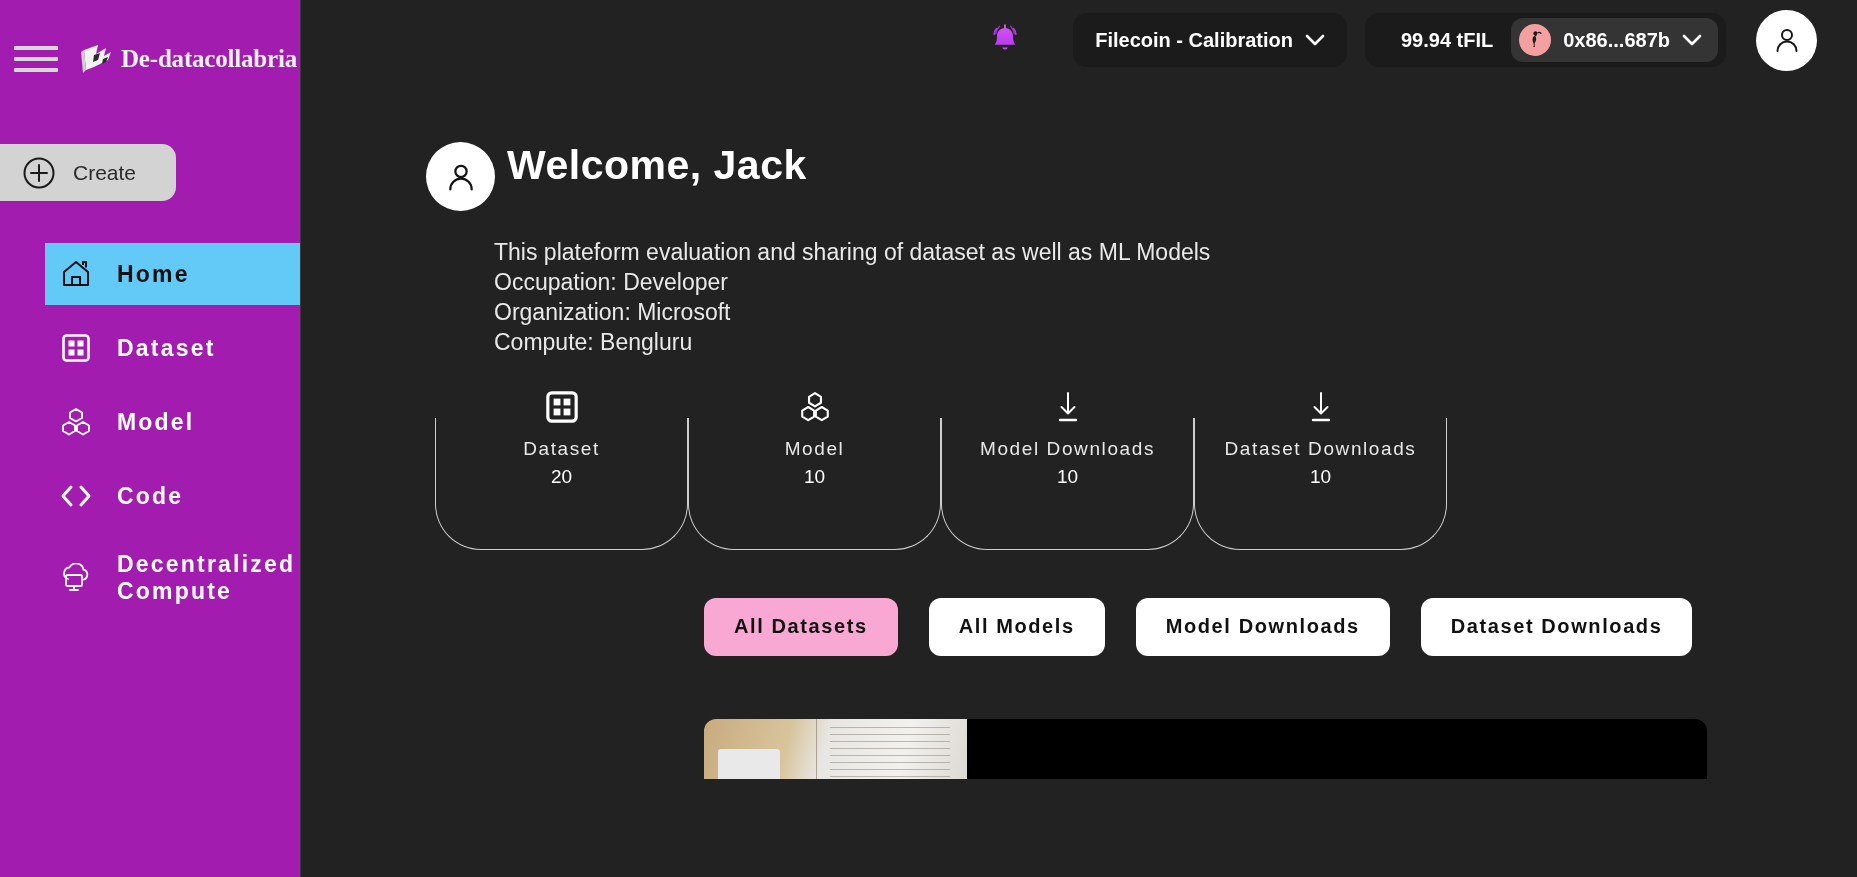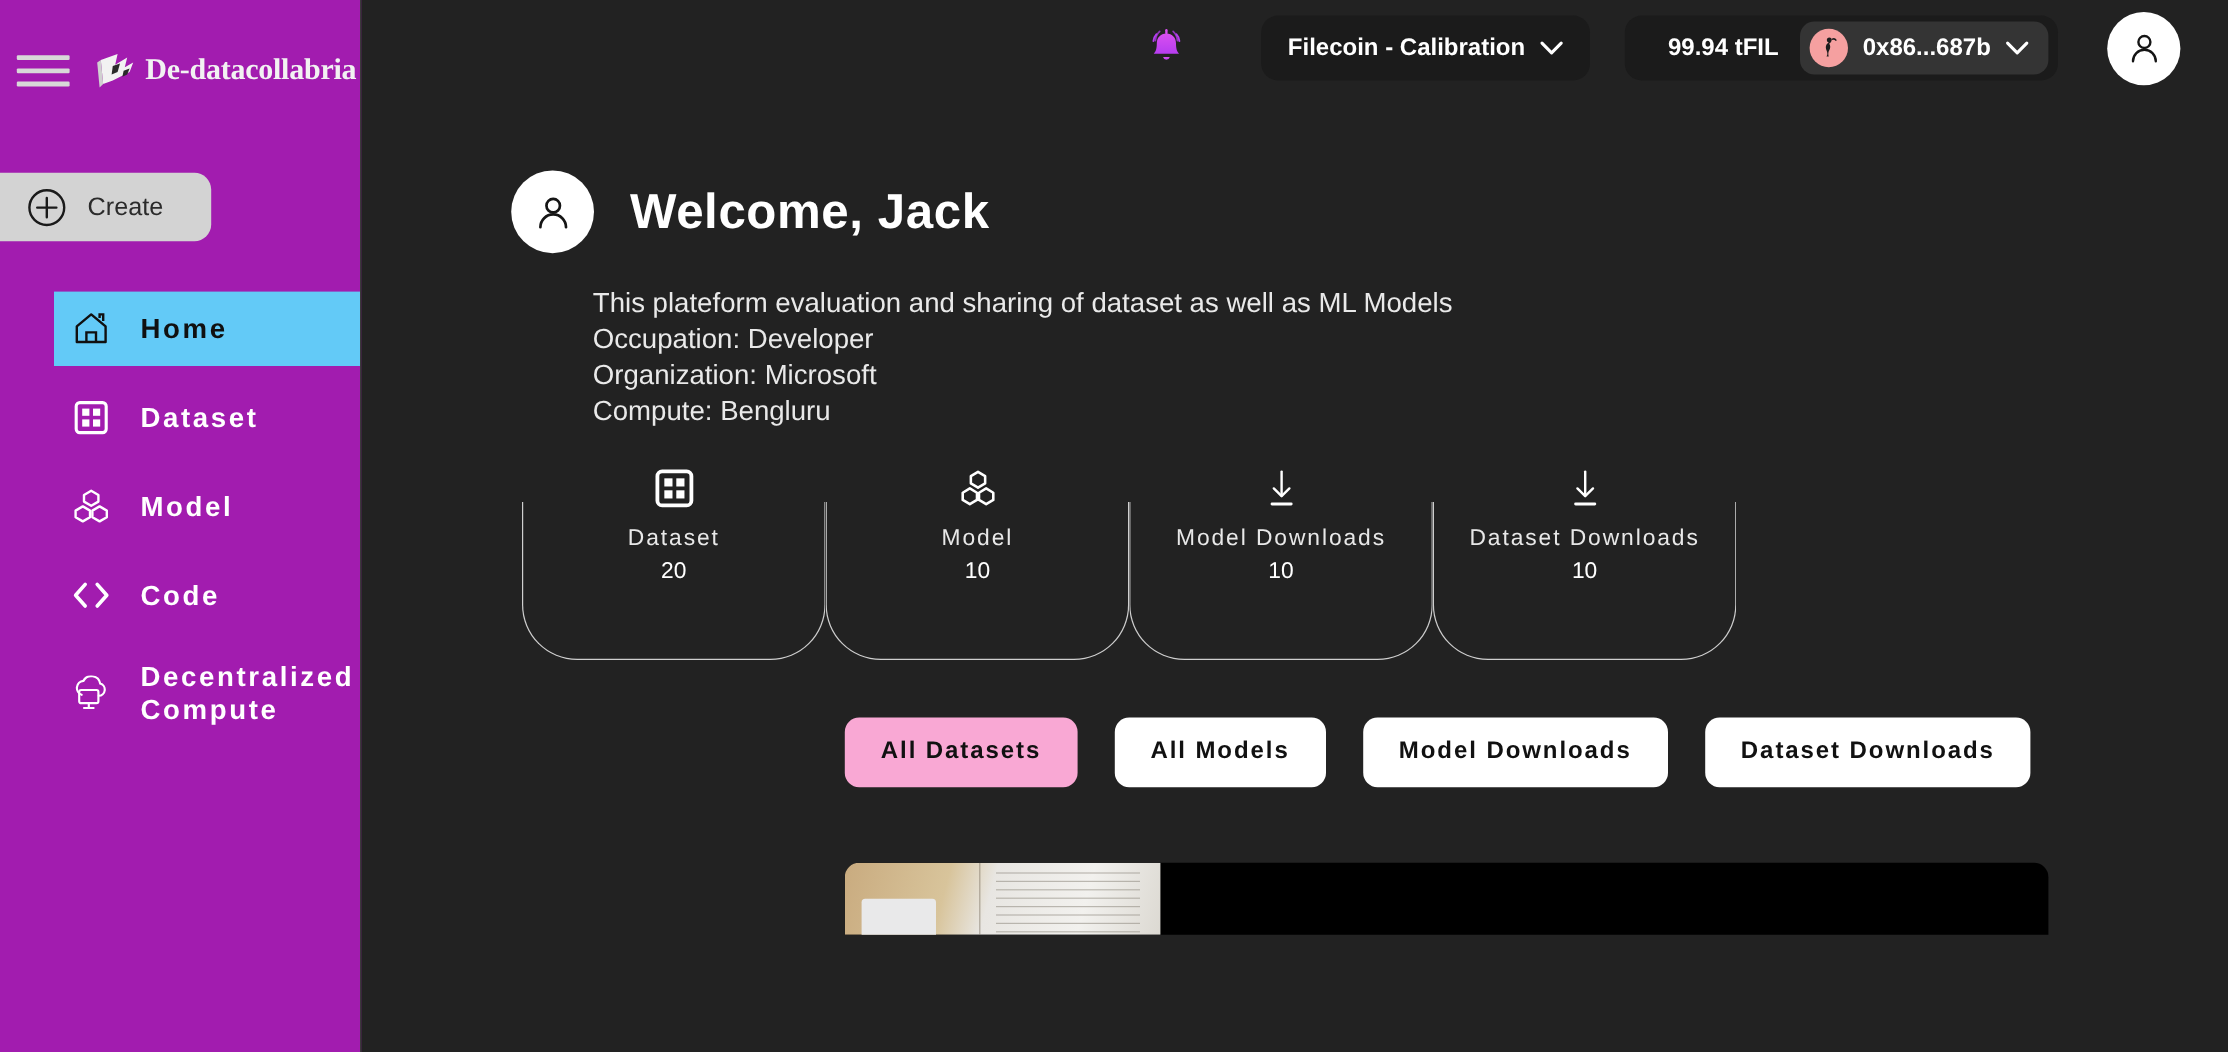--- a/index.html
+++ b/index.html
@@ -54,21 +54,21 @@
   .nav-label.two-line { line-height: 1.16; }
   .nav-item.tall { height: 78px; align-items: center; }
   .nav-icon { width: 34px; height: 34px; flex: 0 0 34px;
      display: flex; align-items: center; justify-content: center; }
   .nav-spacer { height: 12px; }
 
   
   #topbar {
     position: absolute; left: 301px; top: 0; right: 0; height: 80px;
     display: flex; align-items: center; justify-content: flex-end;
-    gap: 29px; padding-right: 40px;
+    gap: 18px; padding-right: 40px;
   }
   .bell { width: 40px; height: 42px; display:flex; align-items:center; justify-content:center;
     cursor: pointer; margin-right: 30px; }
   .pill {
     display: flex; align-items: center; gap: 12px;
     height: 54px; padding: 0 22px;
     background: #1b1b1b; border-radius: 14px;
     color: #ffffff; font-size: 20px; font-weight: 700; cursor: pointer;
   }
   .pill.group { background: #1b1b1b; gap: 18px; padding-right: 8px; }
@@ -85,21 +85,21 @@
   .wallet-addr { font-size: 20px; font-weight: 700; color: #fff; }
   .chev { display:inline-block; }
   .avatar-top {
     width: 61px; height: 61px; border-radius: 50%;
     background: #ffffff; display:flex; align-items:center; justify-content:center;
     cursor: pointer; margin-left: 12px;
   }
 
   
   #main { position: absolute; left: 301px; top: 80px; right: 0; bottom: 0; }
-  .welcome-row { display: flex; align-items: center; gap: 30px;
+  .welcome-row { display: flex; align-items: flex-start; gap: 12px;
      margin-left: 125px; margin-top: 62px; }
   .welcome-av {
     width: 69px; height: 69px; border-radius: 50%;
     background: #ffffff; display:flex; align-items:center; justify-content:center;
   }
   .welcome-title {
     font-size: 41px; font-weight: 700; color: #ffffff; letter-spacing: 0.5px;
   }
   .profile-lines {
     margin-left: 193px; margin-top: 26px;

